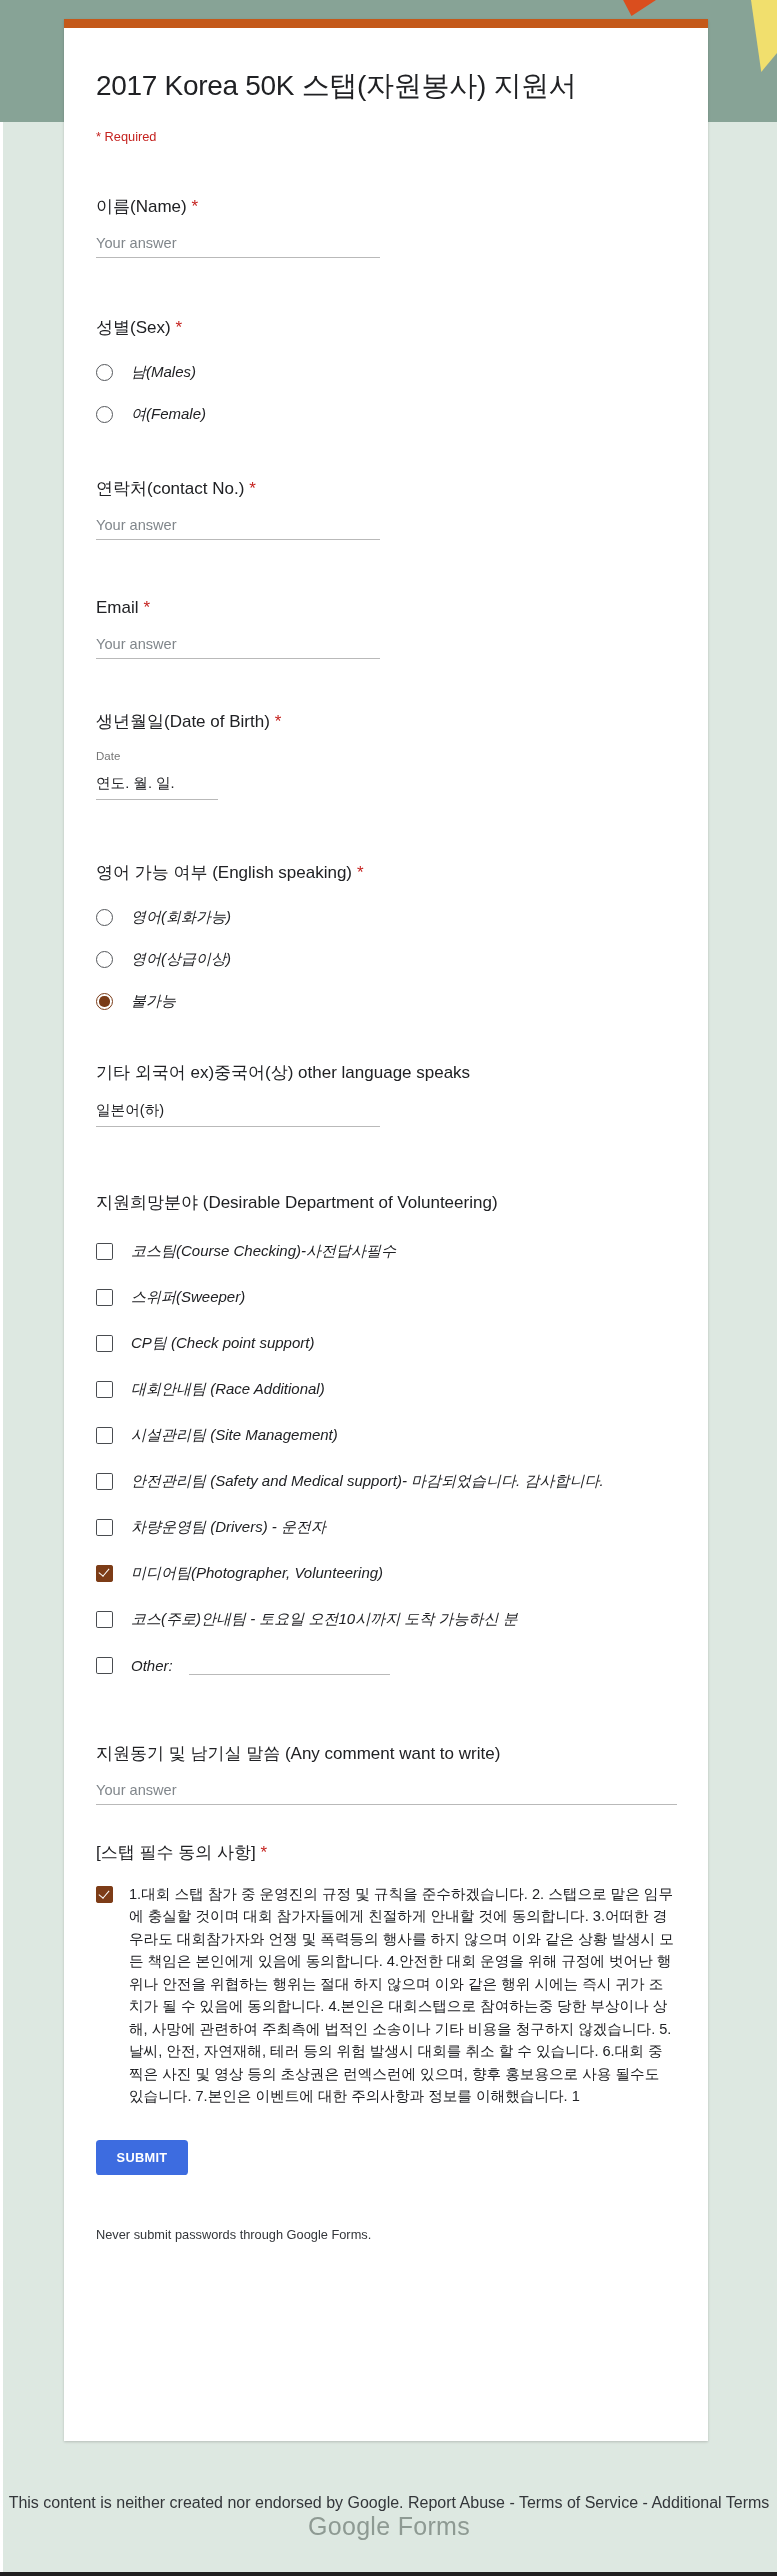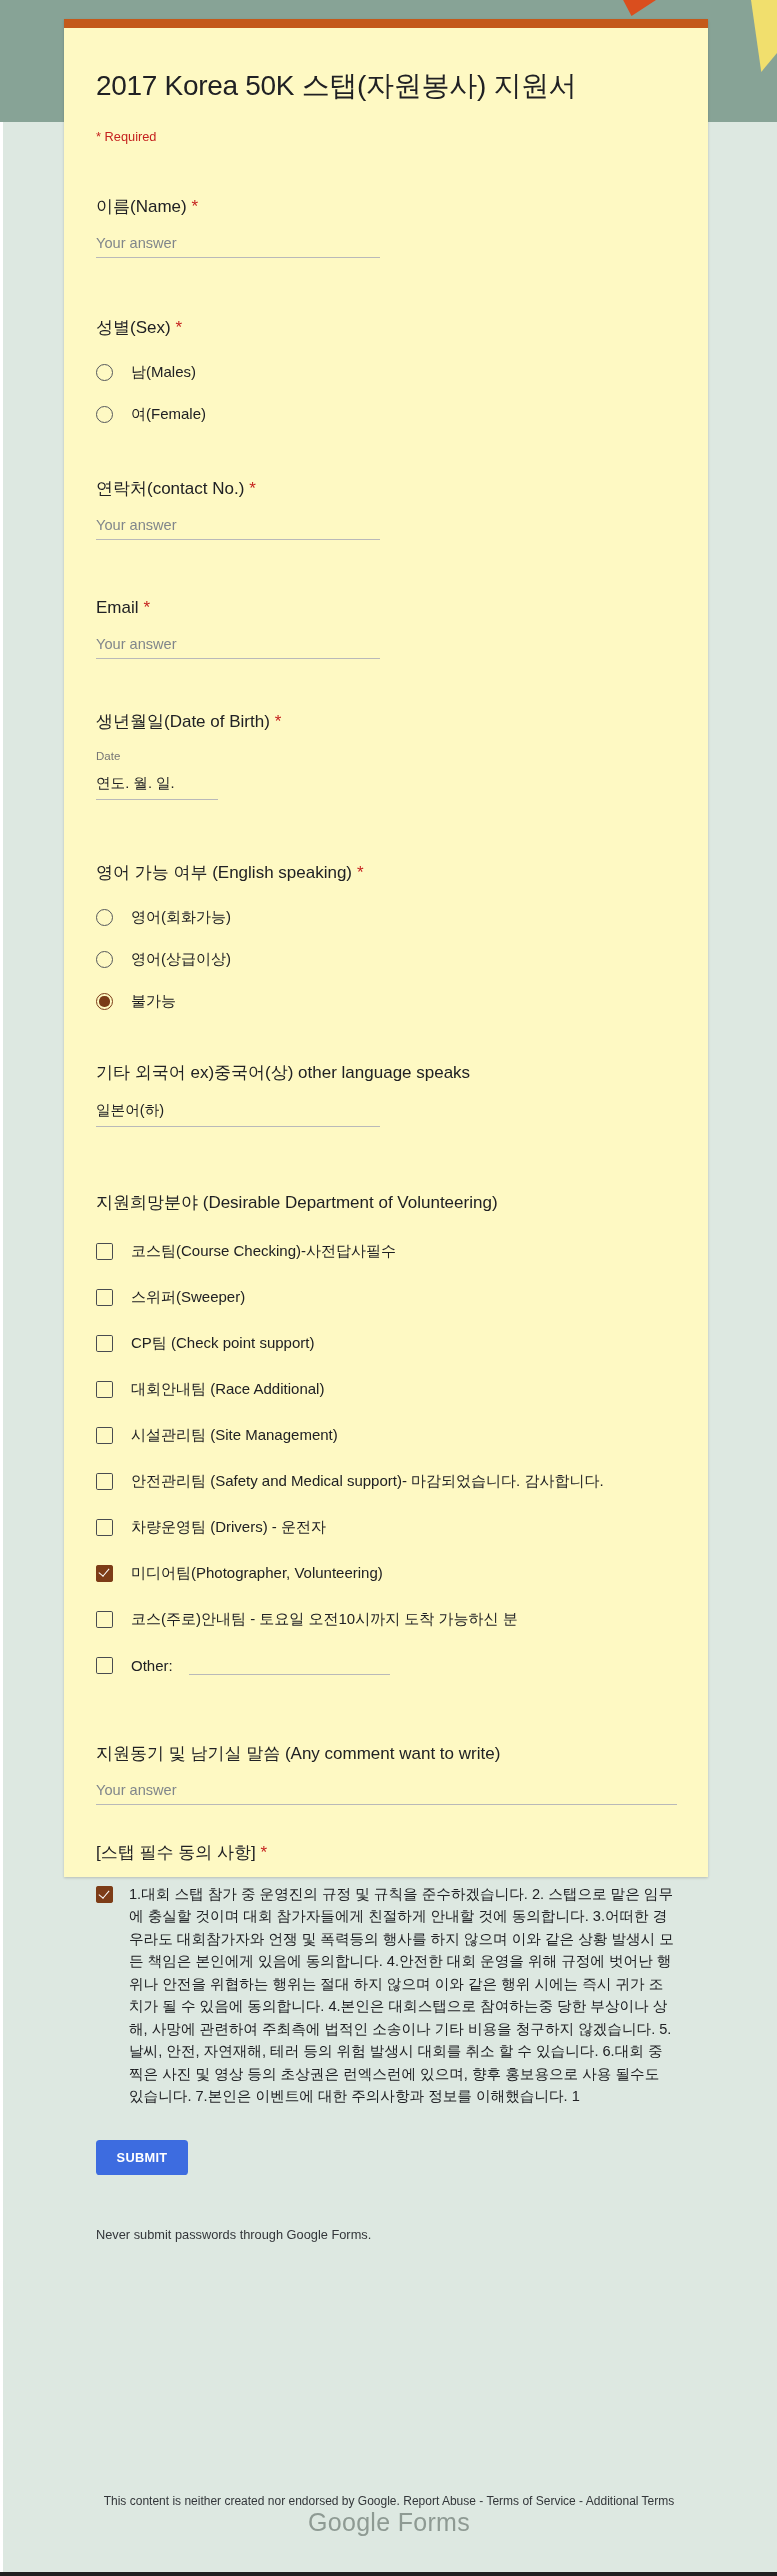--- a/index.html
+++ b/index.html
@@ -4,35 +4,35 @@
 <style>
   html,body{margin:0;padding:0;}
   .page{position:relative;width:778px;height:2576px;background:#dde8e1;
         font-family:"Liberation Sans",sans-serif;overflow:hidden;}
   .header-bg{position:absolute;top:0;left:0;width:778px;height:122px;background:#87a396;}
   .deco-red{position:absolute;left:621px;top:0;width:35px;height:16px;background:#da4e1e;
             clip-path:polygon(6% 0,100% 0,30% 100%);filter:drop-shadow(1.2px 1.2px 0 #f1e8cf);}
   .deco-yellow{position:absolute;left:751px;top:0;width:27px;height:72px;background:#f1df6d;
             clip-path:polygon(0 0,100% 0,100% 72%,38% 100%);filter:drop-shadow(-1.2px 1.2px 0 #fbf6e0);}
   .left-strip{position:absolute;left:0;top:122px;width:3px;height:2450px;background:#ffffff;}
-  .card{position:absolute;left:64px;top:19.4px;width:644px;height:1858px;background:#fef9c3;
+  .card{position:absolute;left:64px;top:19.4px;width:644px;height:2422px;background:#ffffff;
         box-shadow:0 0.6px 2.4px rgba(0,0,0,0.18);}
   .top-bar{height:8.5px;background:#c4591a;}
   .card-content{padding:0 32px;}
   .form-title{margin:39px 0 0 0;font-size:28px;font-weight:400;color:#202124;letter-spacing:-0.3px;}
   .required-note{margin-top:24px;font-size:12.8px;color:#c5221f;}
   .q-label{font-size:17px;color:#202124;line-height:24px;}
   .req-star{color:#c5221f;margin-left:4.9px;}
   .answer-line{margin-top:16px;width:284px;border-bottom:0.6px solid #b9b9b9;
                padding-bottom:6px;font-size:14.6px;color:#80868b;}
   .answer-line.filled{color:#202124;}
   .answer-line.full{width:581px;}
   .answer-line.short{width:122px;margin-top:12px;color:#202124;}
   .date-helper{margin-top:16px;font-size:11.5px;color:#757575;}
-  .option{display:flex;align-items:center;margin-top:23px;}
+  .option{display:flex;align-items:center;margin-top:23px;font-style:italic;}
   .opt-check{margin-top:27px;}
   .radio{width:17px;height:17px;border:1.8px solid #55585c;border-radius:50%;
          box-sizing:border-box;flex:none;position:relative;}
   .radio.selected{border-color:#7a3b17;}
   .radio.selected::after{content:"";position:absolute;left:2.4px;top:2.4px;right:2.4px;bottom:2.4px;
          background:#7a3b17;border-radius:50%;}
   .checkbox{width:17px;height:17px;border:1.8px solid #494c50;border-radius:1.8px;
          box-sizing:border-box;flex:none;position:relative;}
   .checkbox.checked{background:#7d3c17;border-color:#7d3c17;}
   .checkbox.checked::after{content:"";position:absolute;left:4.3px;top:0.6px;width:4.9px;height:9px;
@@ -44,21 +44,21 @@
   #q-english{margin-top:61px;} #q-otherlang{margin-top:50px;} #q-dept{margin-top:64px;}
   #q-comment{margin-top:67px;} #q-consent{margin-top:36px;}
   .consent-row{display:flex;align-items:flex-start;margin-top:18px;}
   .consent-row .checkbox{margin-top:3.6px;}
   .consent-text{margin-left:16px;font-size:14.6px;line-height:22.5px;color:#202124;width:547px;}
   .submit-btn{display:block;margin-top:32px;width:92px;height:35px;background:#3d6ce0;border:none;
         border-radius:3.6px;color:#ffffff;font-size:12.8px;font-weight:700;letter-spacing:0.3px;
         font-family:"Liberation Sans",sans-serif;cursor:pointer;}
   .never-submit{margin-top:52px;font-size:12.8px;color:#33363a;}
   .footer{position:absolute;top:2441px;left:0;width:778px;text-align:center;}
-  .footer-text{margin-top:53px;font-size:12px;color:#33363a;}
+  .footer-text{margin-top:53px;font-size:16px;color:#33363a;}
   .gf-logo{font-size:25px;color:#8e9a93;letter-spacing:0.3px;}
   .bottom-bar{position:absolute;left:0;bottom:0;width:778px;height:4.3px;background:#202020;}
 </style>
 </head>
 <body>
 
 <div class="page">
   <div class="header-bg">
     <div class="deco-red"></div>
     <div class="deco-yellow"></div>

